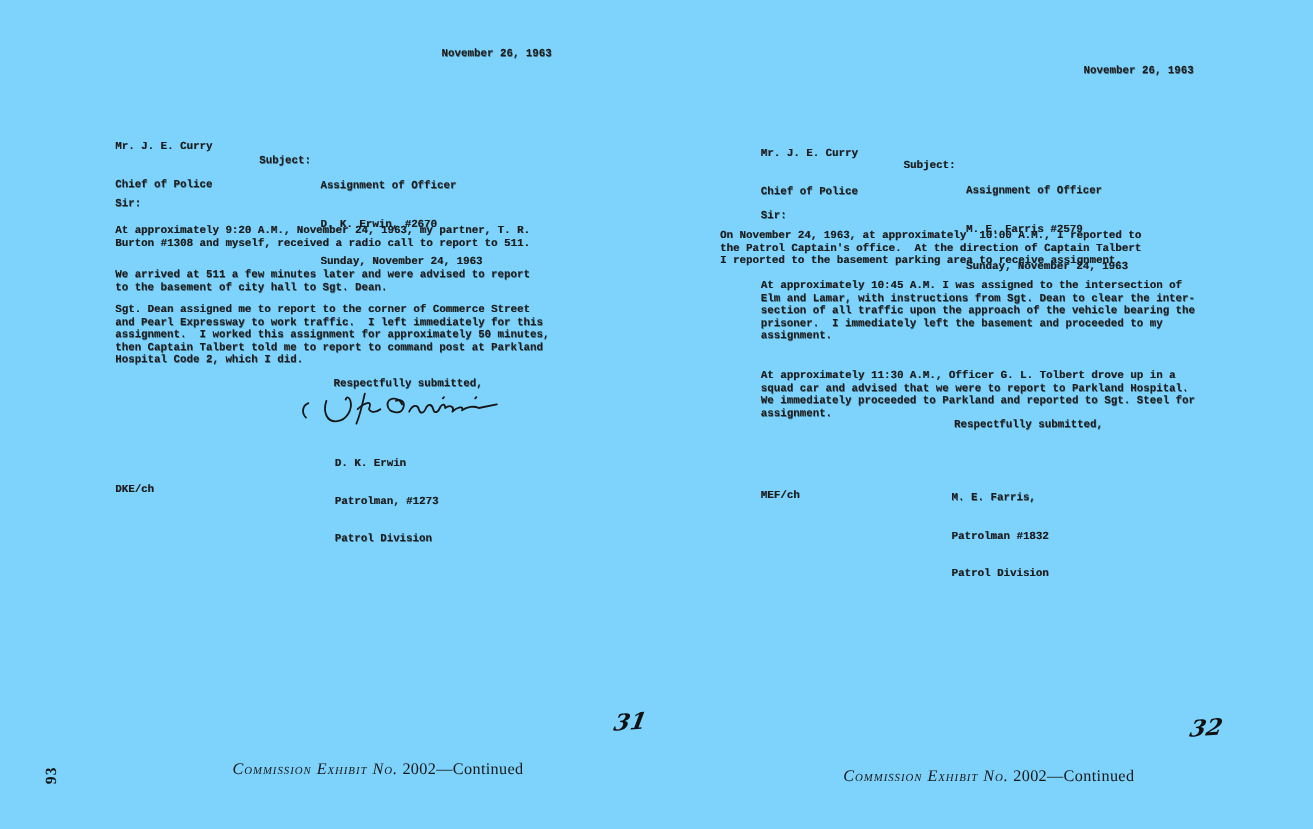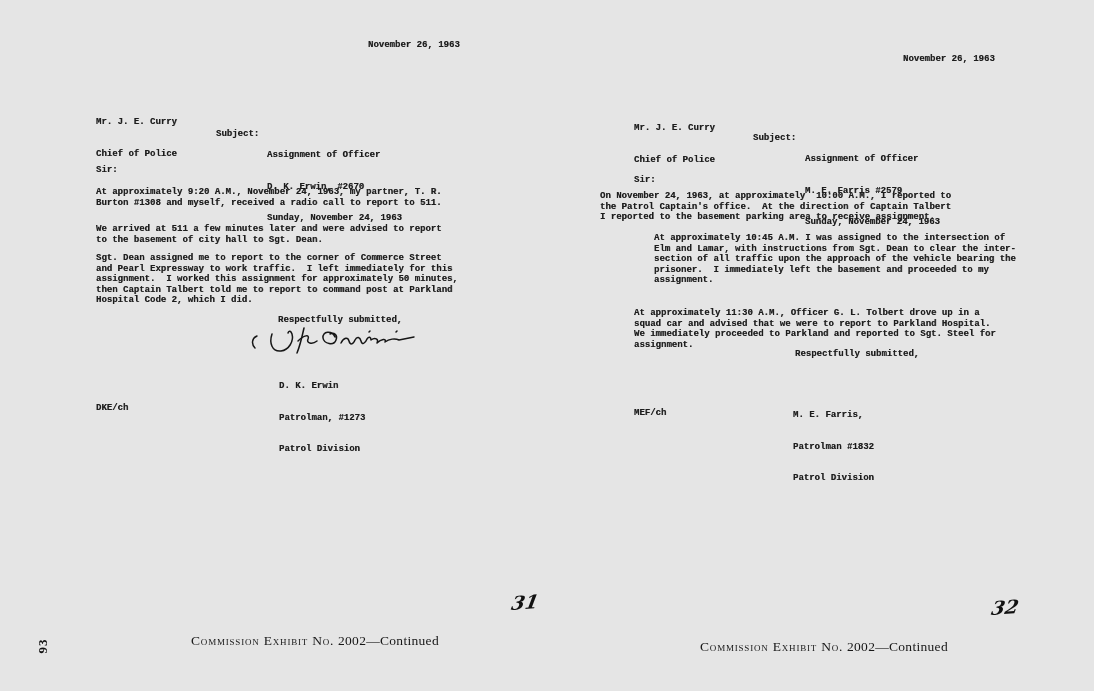--- a/index.html
+++ b/index.html
@@ -3,39 +3,39 @@
 <meta charset="utf-8">
 <style>
   * { margin:0; padding:0; box-sizing:border-box; }
   html,body { width:1094px; height:691px; }
   body {
     background:#fdfdfb;
     font-family:"Liberation Mono","DejaVu Sans Mono",monospace;
     overflow:hidden;
     position:relative;
   }
-  .page { position:absolute; inset:0; background:#e5e5e5; }
+  .page { position:absolute; inset:0; background:#7dd3fc; }
   .abs { position:absolute; }
   .tw {
     font:700 9px/10.5px "Liberation Mono","DejaVu Sans Mono",monospace;
     color:#1c1c1c;
     white-space:pre;
     text-shadow:0.35px 0.3px 0.2px rgba(25,25,25,0.55);
     letter-spacing:0px;
   }
   .stack div { white-space:pre; }
   .caption {
     font-family:"Liberation Serif","DejaVu Serif",serif;
     font-size:13.5px;
     color:#171717;
     text-align:center;
     letter-spacing:0.3px;
     white-space:nowrap;
   }
-  .caption .sc { font-variant:small-caps; letter-spacing:0.8px; }
+  .caption .sc { font-variant:small-caps; letter-spacing:0.8px;font-style:italic; }
   .handwritten {
     font-family:"DejaVu Serif","Liberation Serif",serif;
     font-style:italic;
     font-weight:700;
     font-size:19px;
     color:#111;
     transform:skewX(-14deg) rotate(-4deg);
   }
   .margin-num {
     font:700 13px "Liberation Serif","DejaVu Serif",serif;
@@ -119,21 +119,21 @@
       <div>Assignment of Officer</div>
       <div>M. E. Farris #2579</div>
       <div>Sunday, November 24, 1963</div>
     </div>
 
     <div class="abs tw" style="left:634px; top:175px">Sir:</div>
 
     <div class="abs tw" style="left:600px; top:191px">On November 24, 1963, at approximately  10:00 A.M., I reported to
 the Patrol Captain's office.  At the direction of Captain Talbert
 I reported to the basement parking area to receive assignment.</div>
-    <div class="abs tw" style="left:654px; top:233px">At approximately 10:45 A.M. I was assigned to the intersection of
+    <div class="abs tw" style="left:634px; top:233px">At approximately 10:45 A.M. I was assigned to the intersection of
 Elm and Lamar, with instructions from Sgt. Dean to clear the inter-
 section of all traffic upon the approach of the vehicle bearing the
 prisoner.  I immediately left the basement and proceeded to my
 assignment.</div>
     <div class="abs tw" style="left:634px; top:308px">At approximately 11:30 A.M., Officer G. L. Tolbert drove up in a
 squad car and advised that we were to report to Parkland Hospital.
 We immediately proceeded to Parkland and reported to Sgt. Steel for
 assignment.</div>
 
     <div class="abs tw" style="left:795px; top:349px">Respectfully submitted,</div>

